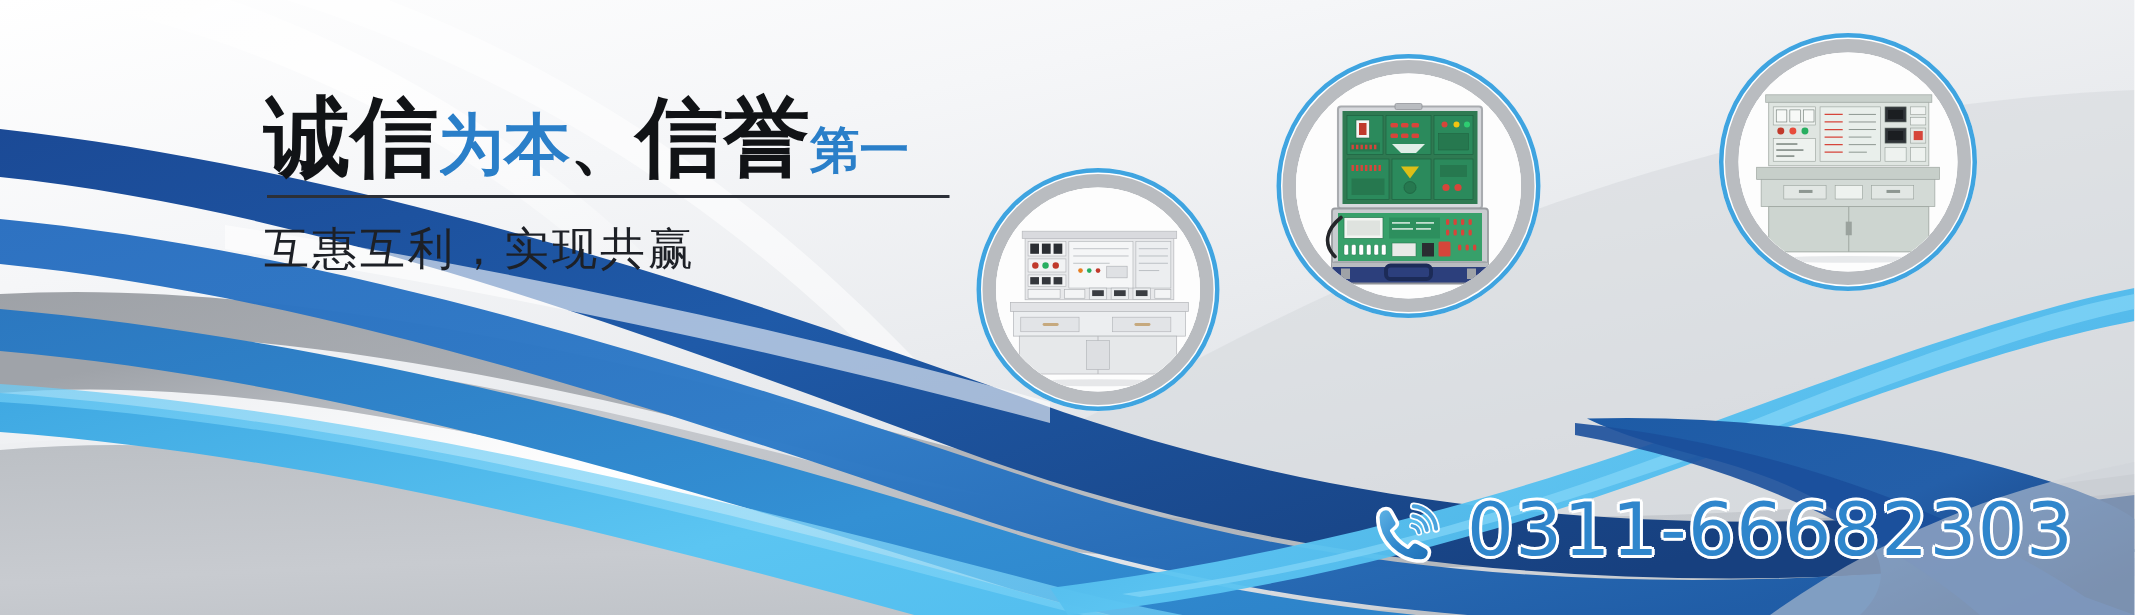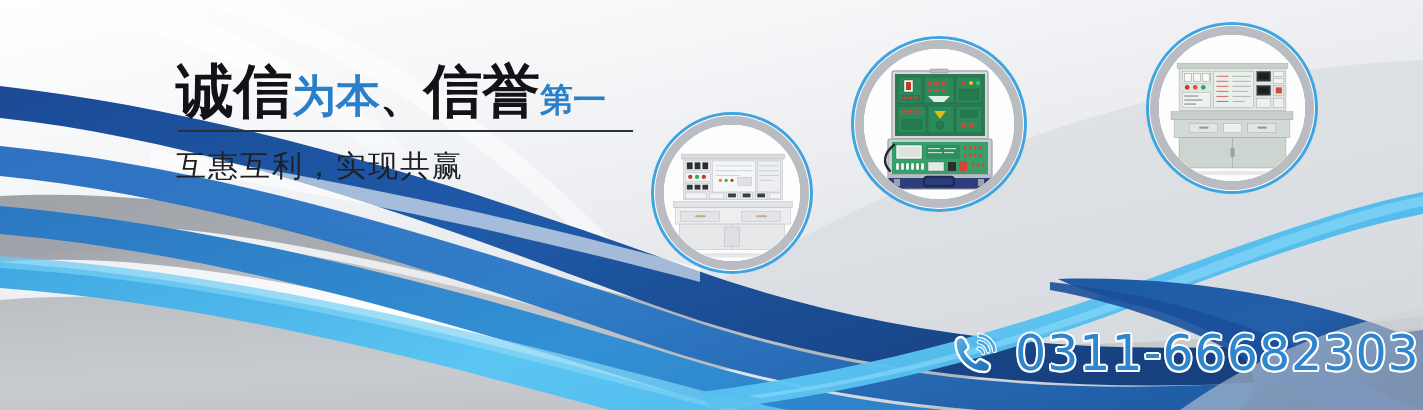--- a/index.html
+++ b/index.html
@@ -111,24 +111,24 @@
   }
   .prod-svg { width: 100%; height: 100%; display: block; }
 
   #circle-1 { left: 651px; top: 112px; width: 162px; height: 162px; }
   #circle-2 { left: 851px; top: 36px; width: 176px; height: 176px; }
   #circle-3 { left: 1146px; top: 22px; width: 172px; height: 172px; }
 
   
   .phone-block {
     position: absolute;
-    left: 949px;
+    left: 912px;
     top: 325px;
     display: flex;
-    align-items: center;
+    align-items: flex-end;
     gap: 14px;
     z-index: 8;
   }
   .phone-icon { width: 52px; height: 52px; display: block; }
   .phone-number {
     font-size: 49px;
     font-weight: normal;
     color: #2f86cc;
     letter-spacing: 1px;
     white-space: nowrap;

